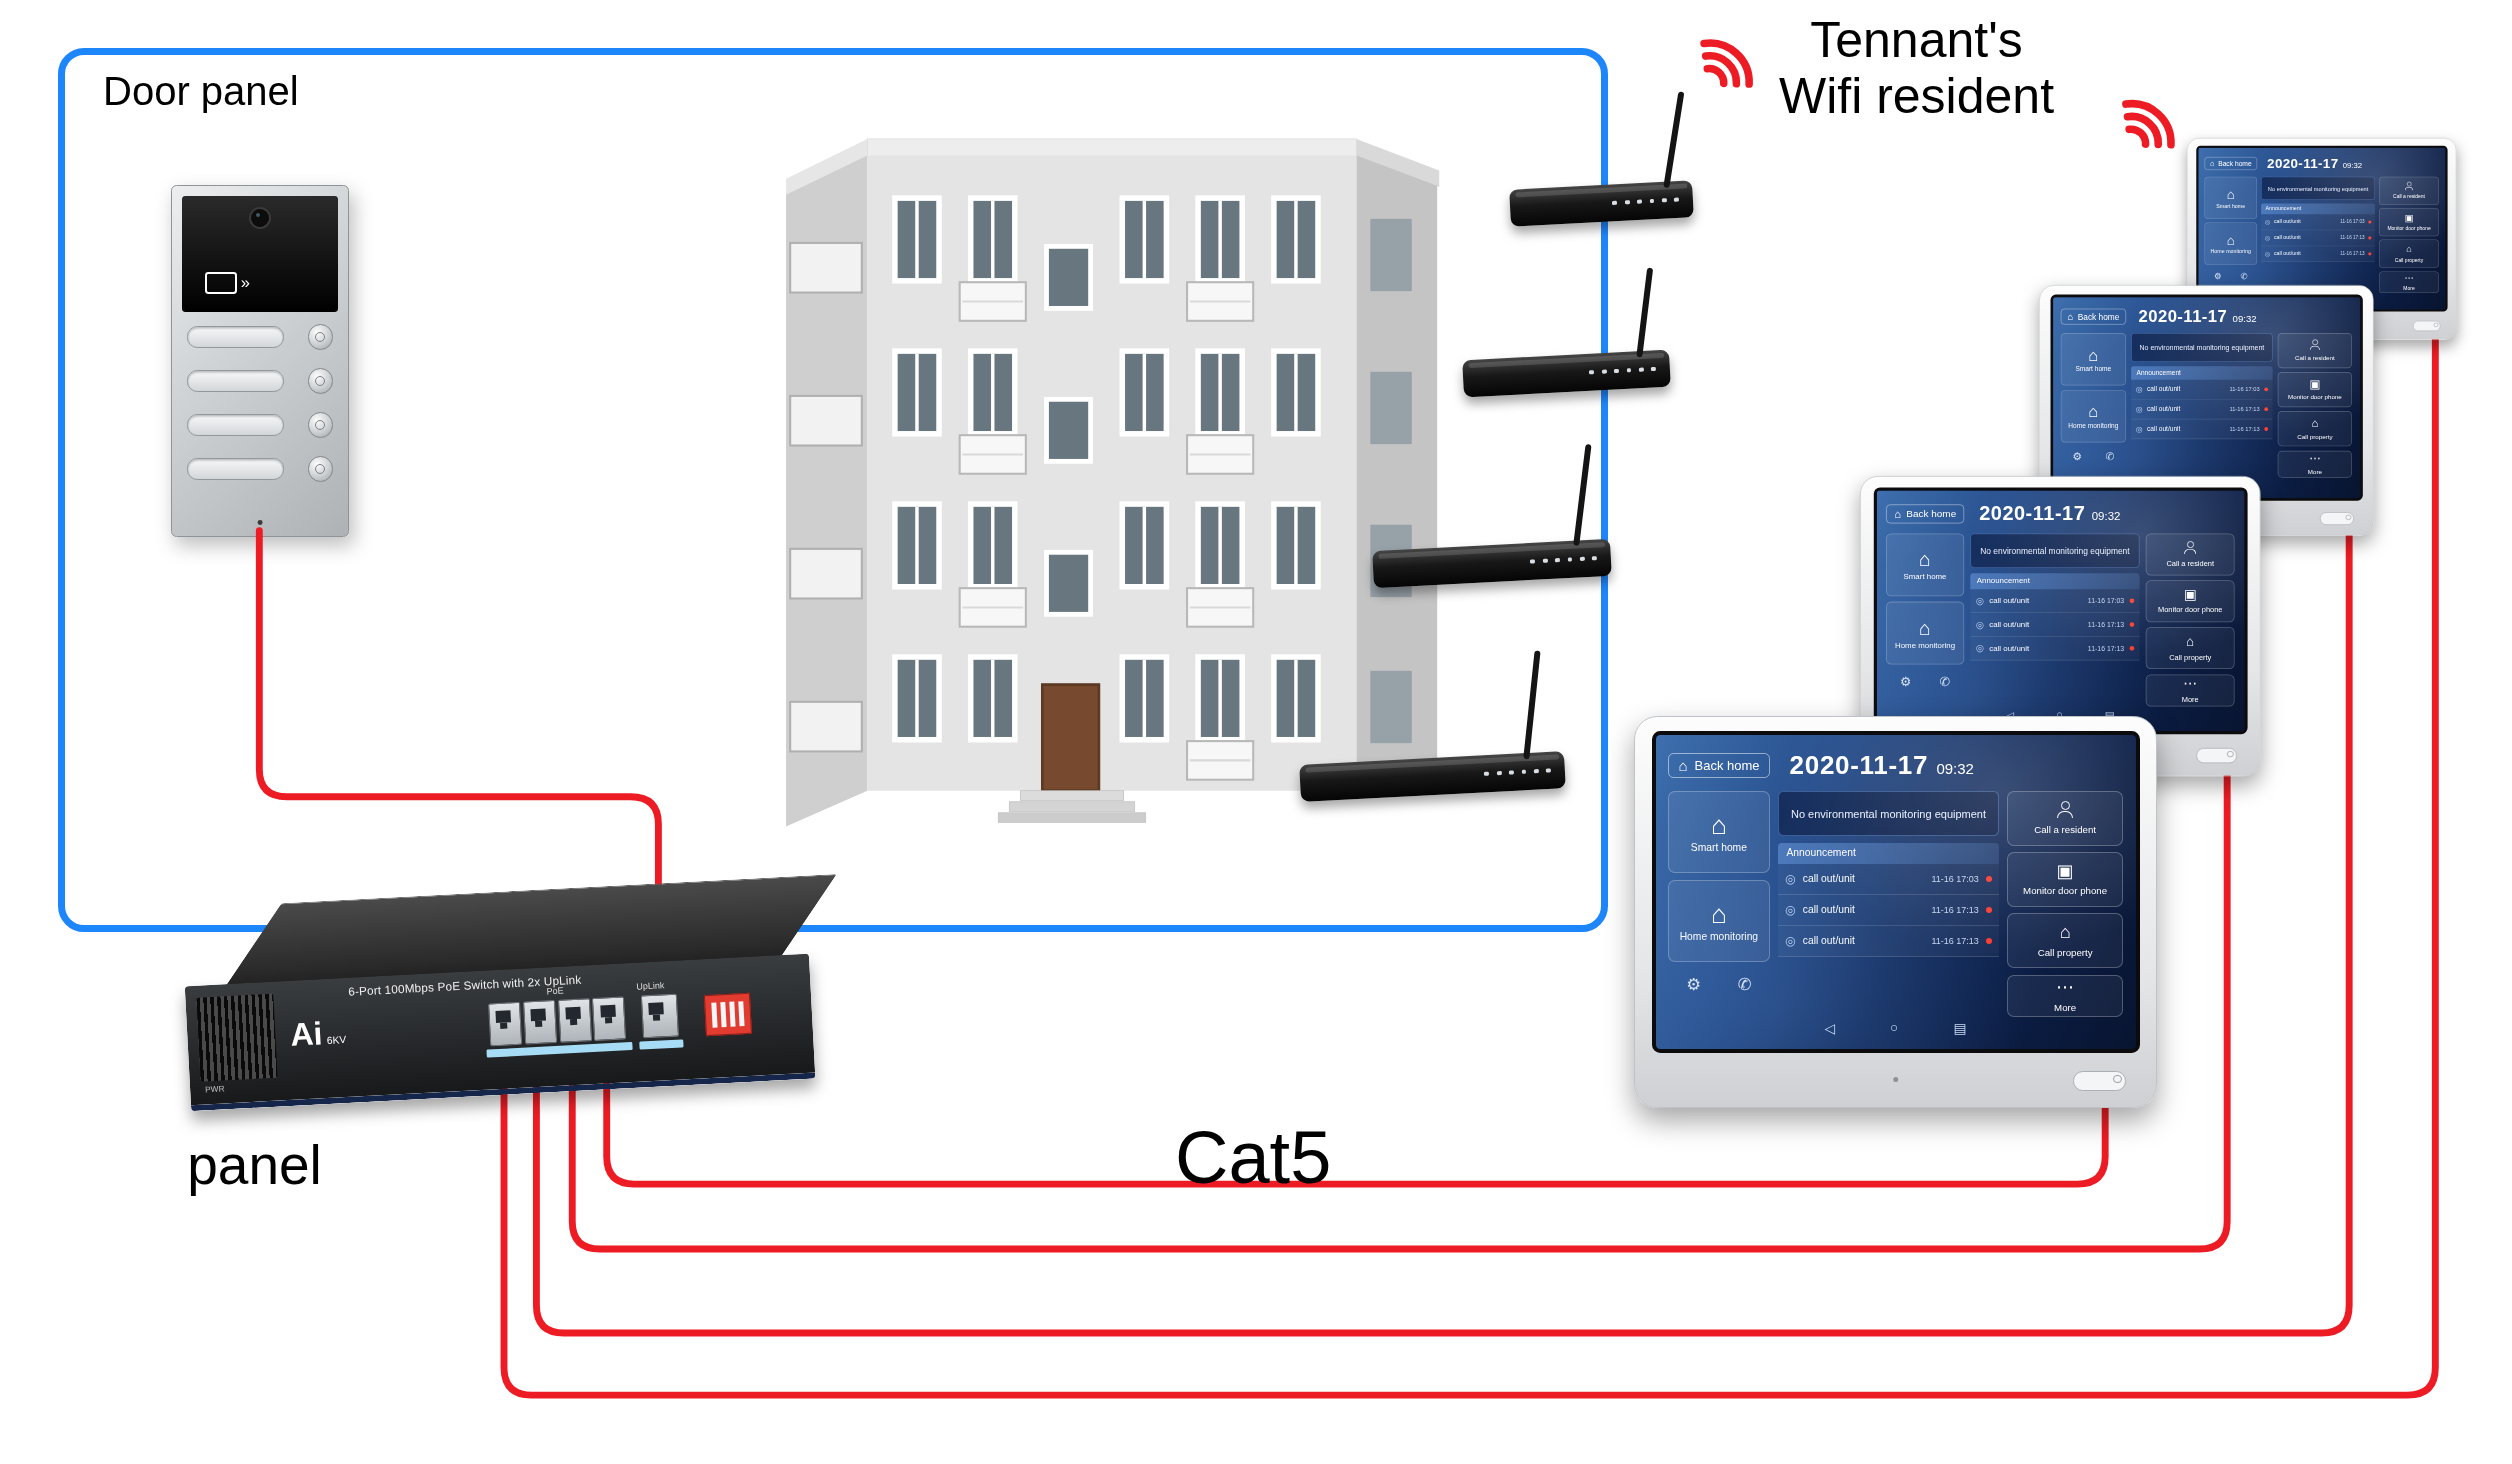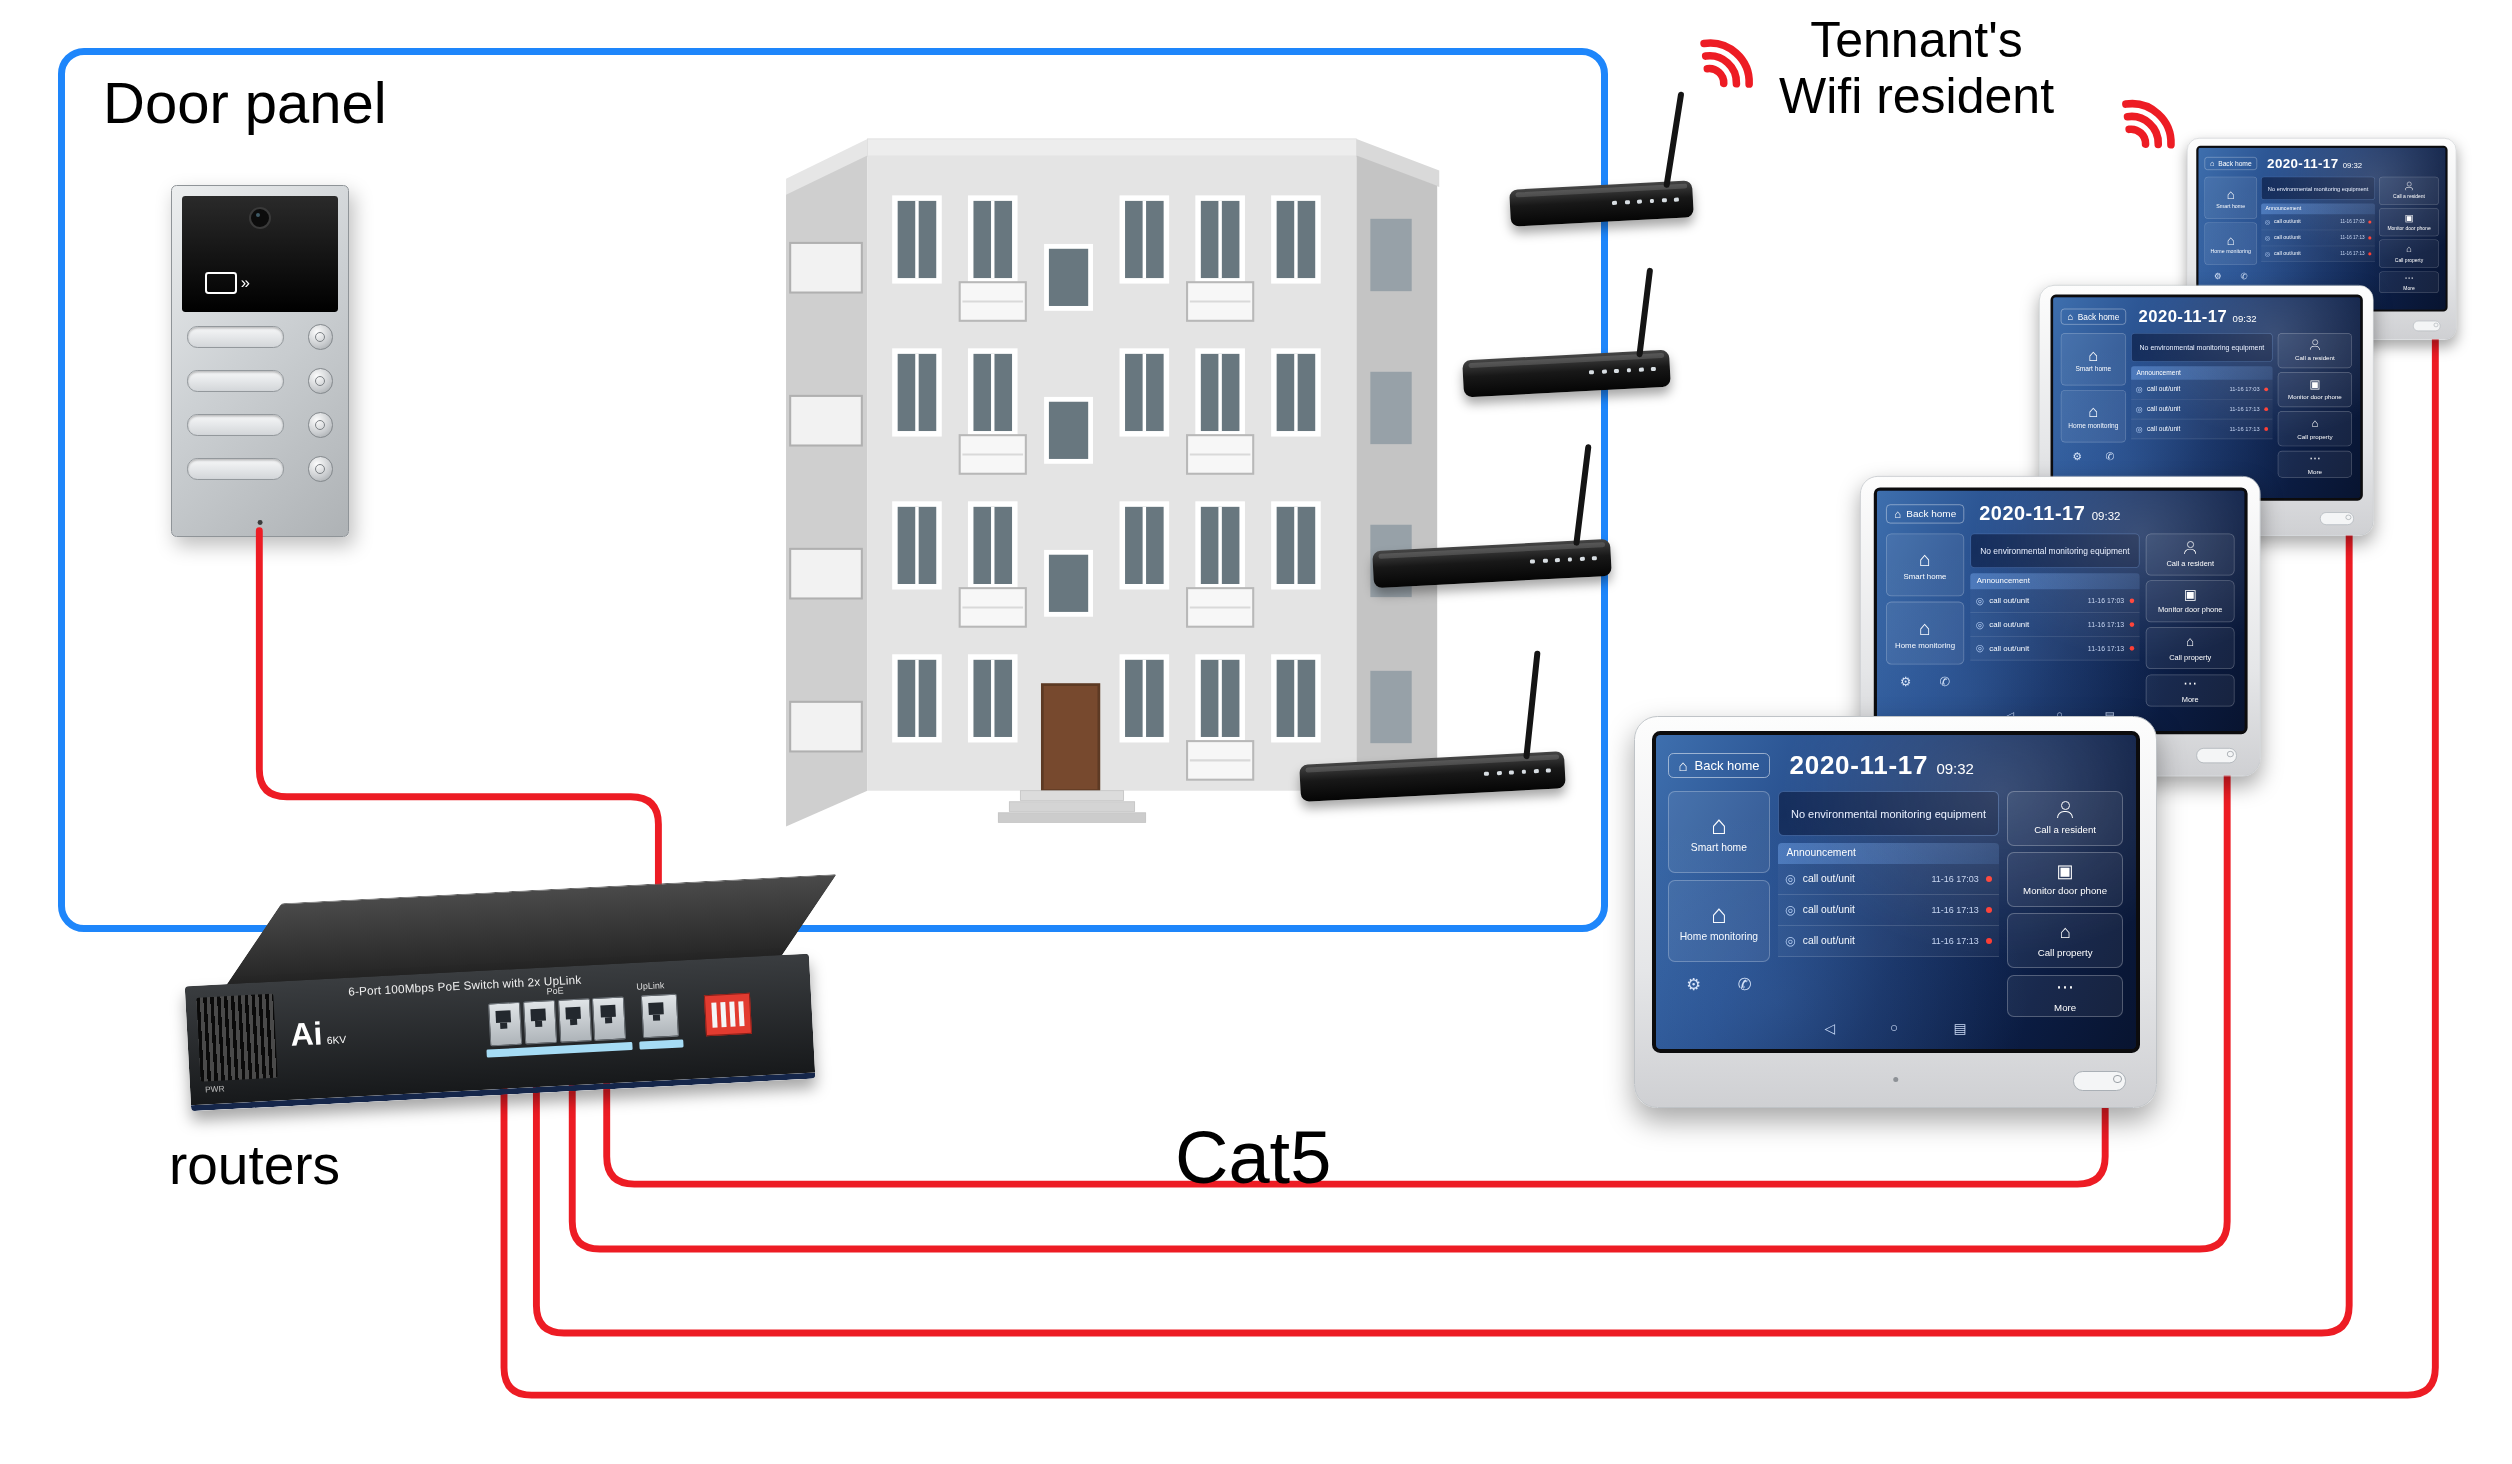--- a/index.html
+++ b/index.html
@@ -1,20 +1,20 @@
 <!DOCTYPE html>
 <html style="font-size:11px"><head>
 <meta charset="utf-8">
 <style>
   html,body{margin:0;padding:0;background:#fff;font-family:"Liberation Sans",sans-serif;}
   #canvas{position:relative;width:2512px;height:1464px;background:#ffffff;overflow:hidden;}
 
   
   .label{position:absolute;color:#000;z-index:9;}
-  .door-label{left:103px;top:69px;font-size:58px;}
+  .door-label{left:103px;top:69px;font-size:40px;}
   .wifi-label{left:1751px;top:12.4px;width:331px;text-align:center;font-size:50px;line-height:1.12;}
   .server-label{left:103px;top:1134px;width:303px;text-align:center;font-size:55px;line-height:1.15;}
   .cat5-label{left:1175px;top:1115px;font-size:74px;}
 
   
   .blue-box{position:absolute;left:58px;top:48px;width:1536px;height:870px;border:7.6px solid #1E86FB;border-radius:26px;z-index:1;background:transparent;}
 
   
   .building{position:absolute;left:717px;top:81px;width:772px;height:780px;z-index:2;}
 
@@ -230,21 +230,21 @@
       <path d="M -44 -37 A 57 57 0 0 1 44 -37" stroke="#ED1C24"></path>
     </g>
   </svg>
 
   <div class="label door-label">Door panel</div>
   <div class="label wifi-label">
     <div>Tennant's</div>
     <div>Wifi resident</div>
   </div>
   <div class="label server-label">
-    <div>routers</div>
+    <div>panel</div>
   </div>
   <div class="label cat5-label">Cat5</div>
 
   <div class="doorpanel">
     <div class="dp-top">
       <div class="dp-cam"></div>
       <div class="dp-card">
         <span class="cardrect"></span>
         <span class="waves">»</span>
       </div>

